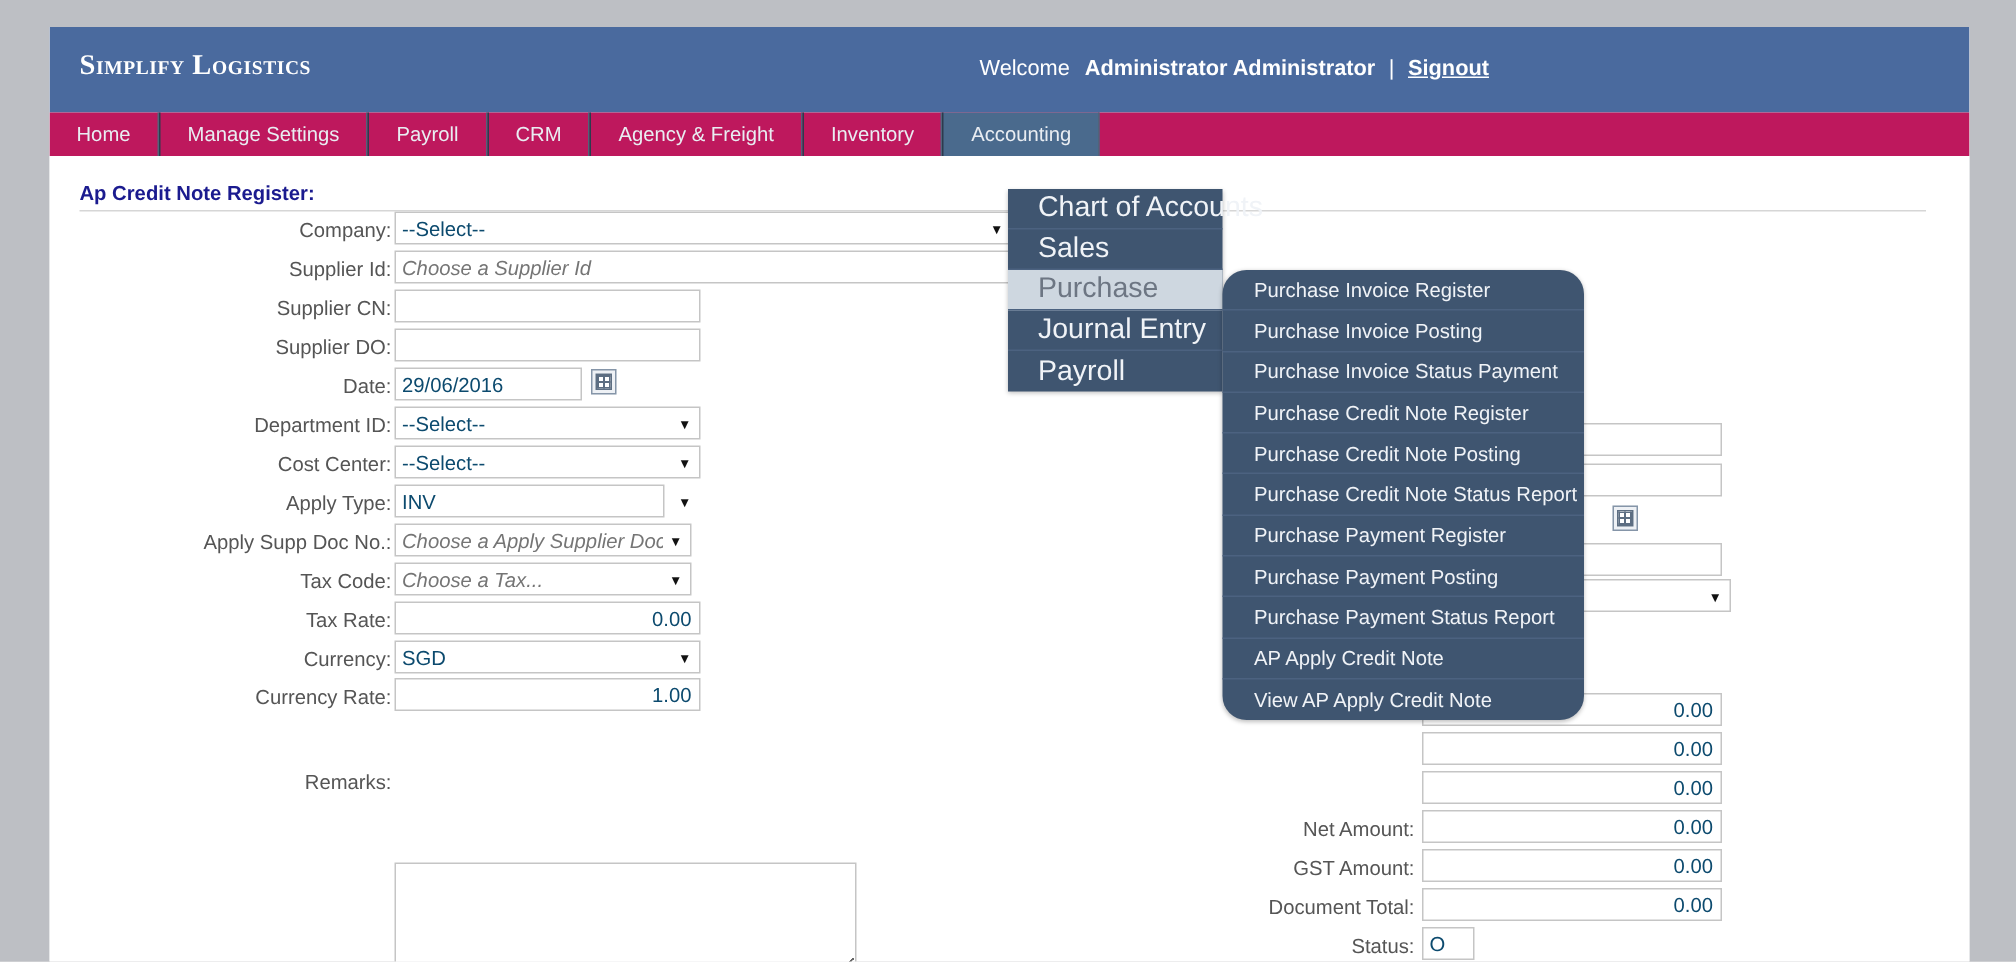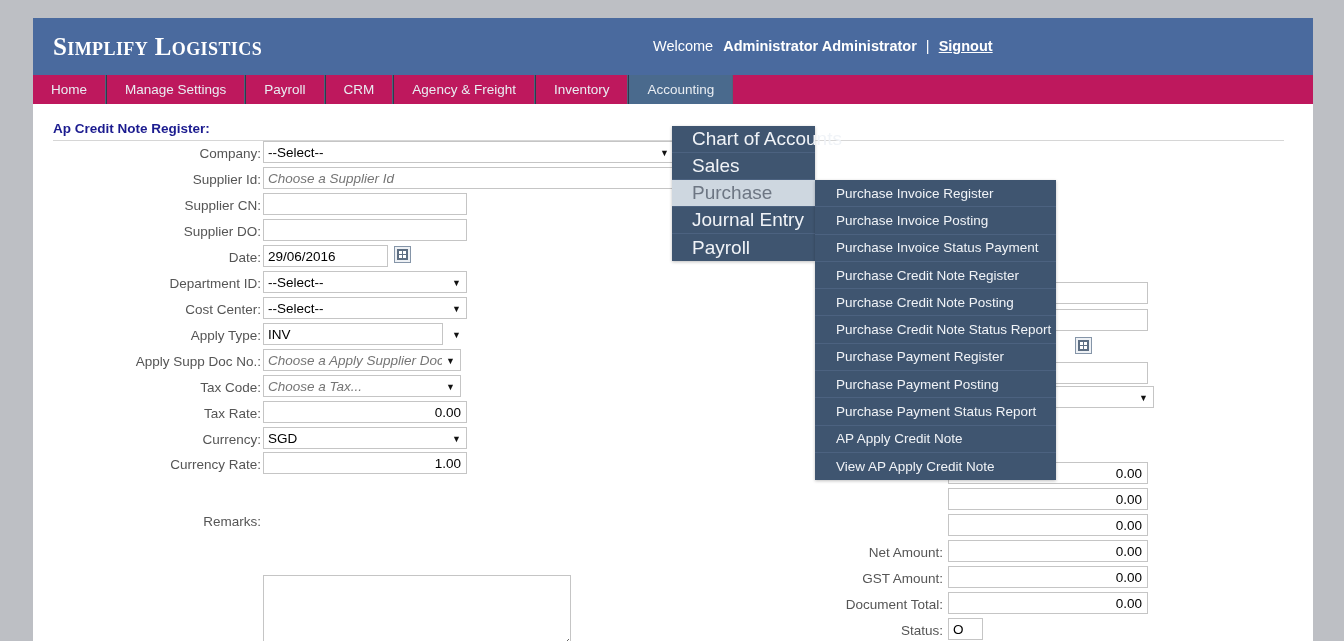--- a/index.html
+++ b/index.html
@@ -22,21 +22,21 @@
   
   .app-header {
     height: 57px;
     background: #4a6a9e;
     position: relative;
   }
   .brand {
     position: absolute;
     left: 20px; top: 15px;
     color: #ffffff;
-    font-size: 25px;
+    font-size: 19px;
     font-weight: bold;
     letter-spacing: .4px;
     font-variant: small-caps;
     font-family: "Liberation Serif", serif;
     white-space: nowrap;
   }
   .welcome-wrap {
     position: absolute;
     left: 620px; top: 20px;
     color: #ffffff;
@@ -94,20 +94,21 @@
   .menu1 .mitem:last-child { border-bottom: none; }
   .menu1 .mitem.hot { background: #ced7e0; color: #6d7683; }
 
   .menu2 {
     position: absolute;
     left: 782px; top: 162px;
     width: 241px;
     background: #3f5570;
     z-index: 51;
     box-shadow: 0 1px 3px rgba(0,0,0,.25);
+    border-radius: 16px;
   }
   .menu2 .mitem {
     height: 27.3px;
     display: flex; align-items: center;
     padding-left: 21px;
     color: #f0f3f7;
     font-size: 13.5px;
     border-bottom: 1px solid #4c6280;
     cursor: pointer;
     white-space: nowrap;
@@ -135,21 +136,21 @@
     font-size: 13.5px;
     white-space: nowrap;
     height: 18px; line-height: 18px;
   }
   .fld {
     position: absolute;
     border: 1px solid #c5c5c5;
     background: #ffffff;
     font-family: "Liberation Sans", sans-serif;
     font-size: 13.5px;
-    color: #000000;
+    color: #0c4a6e;
     padding: 0 4px;
     height: 22px;
     outline: none;
   }
   .fld.num { text-align: right; padding-right: 5px; }
   .fld.ph { color: #6f6f6f; font-style: italic; }
   .fld.sel {
     -webkit-appearance: none; appearance: none;
     background: #fff;
     padding-right: 18px;

